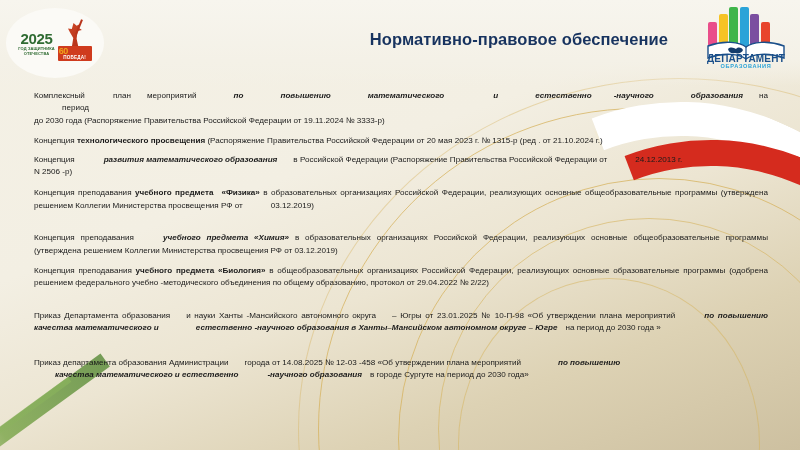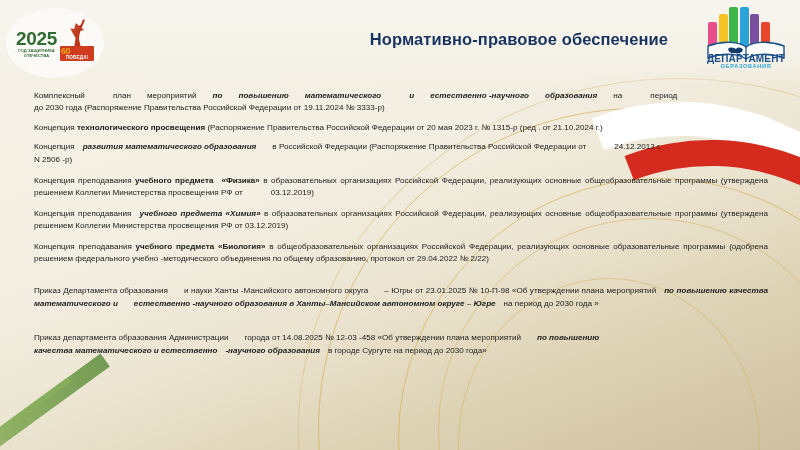--- a/index.html
+++ b/index.html
@@ -60,21 +60,21 @@
   }
   
   .header{position:absolute;left:0;top:0;width:800px;height:86px;}
   .logo-victory{
     position:absolute;left:6px;top:8px;width:98px;height:70px;
     background:#fbfaf6;border-radius:50%;
     display:flex;align-items:center;justify-content:center;
   }
   .lv-inner{display:flex;align-items:center;gap:3px;}
   .lv-left{text-align:center;line-height:1;}
-  .lv-year{font-size:19px;font-weight:bold;color:#2f6b32;letter-spacing:-.3px;}
+  .lv-year{font-size:15px;font-weight:bold;color:#2f6b32;letter-spacing:-.3px;}
   .lv-sub{font-size:4px;font-weight:bold;color:#2f6b32;letter-spacing:.1px;margin-top:1px;}
   .lv-right{position:relative;width:34px;height:40px;}
   .lv-statue{
     position:absolute;left:5px;top:0;width:24px;height:27px;
     background:linear-gradient(135deg,#d14b2a 0%,#b8341b 70%);
     clip-path:polygon(45% 0,58% 10%,72% 4%,66% 18%,80% 26%,62% 30%,58% 58%,68% 100%,36% 100%,44% 56%,30% 34%,22% 20%,38% 22%);
   }
   .lv-sword{position:absolute;left:20px;top:-4px;width:2px;height:16px;background:#b8341b;transform:rotate(22deg);}
   .lv-80{
     position:absolute;left:0;bottom:2px;width:34px;height:14px;
@@ -111,25 +111,25 @@
     font-size:5.6px;font-weight:bold;color:#2aa3d8;letter-spacing:.7px;line-height:1;
   }
   
   .content{position:absolute;left:34px;top:90px;width:734px;}
   .para{
     color:#1a1a1a;font-size:8.1px;line-height:12.4px;
     text-align:justify;text-justify:inter-word;
     margin:0 0 7px 0;
   }
   .para b{font-weight:bold;}
-  .para i{font-style:italic;}
+  .para i{font-style:italic;margin-left:21px;}
   .p1{margin-bottom:7.5px;}
   .p2{margin-bottom:6.5px;}
   .p3{margin-bottom:9px;}
-  .p4{margin-bottom:8px;}
+  .p4{margin-bottom:20px;}
   .p5{margin-bottom:8px;}
   .p6{margin-bottom:20px;}
   .p7{margin-bottom:22px;}
   .p8{margin-bottom:0;}
   .sp{display:inline-block;width:16px;}
   .sp-s{display:inline-block;width:8px;}
   .sp-l{display:inline-block;width:28px;}
 </style>
 </head>
 <body>

